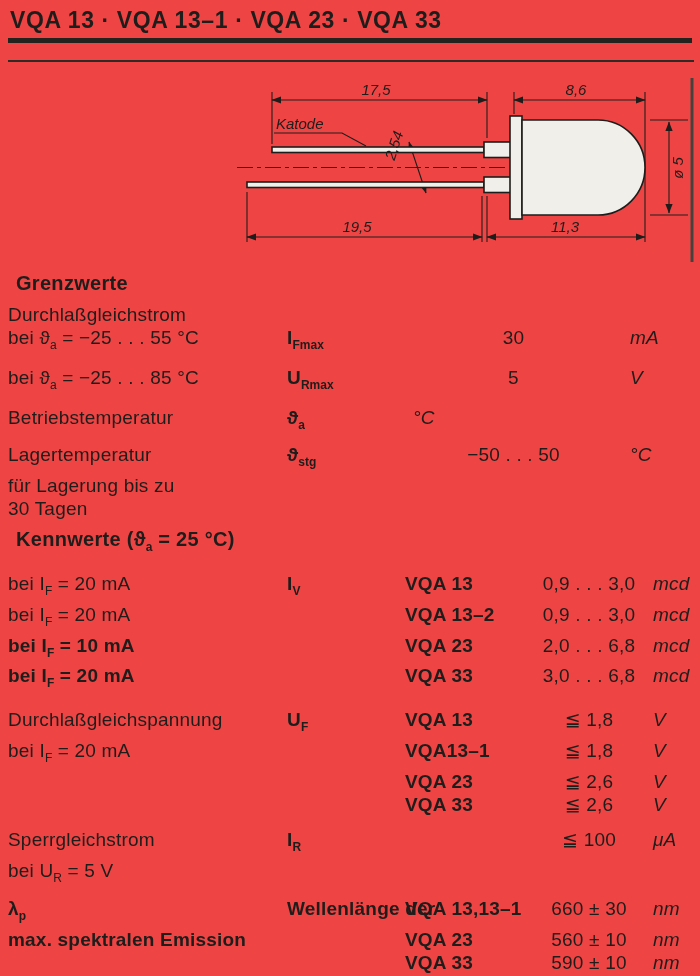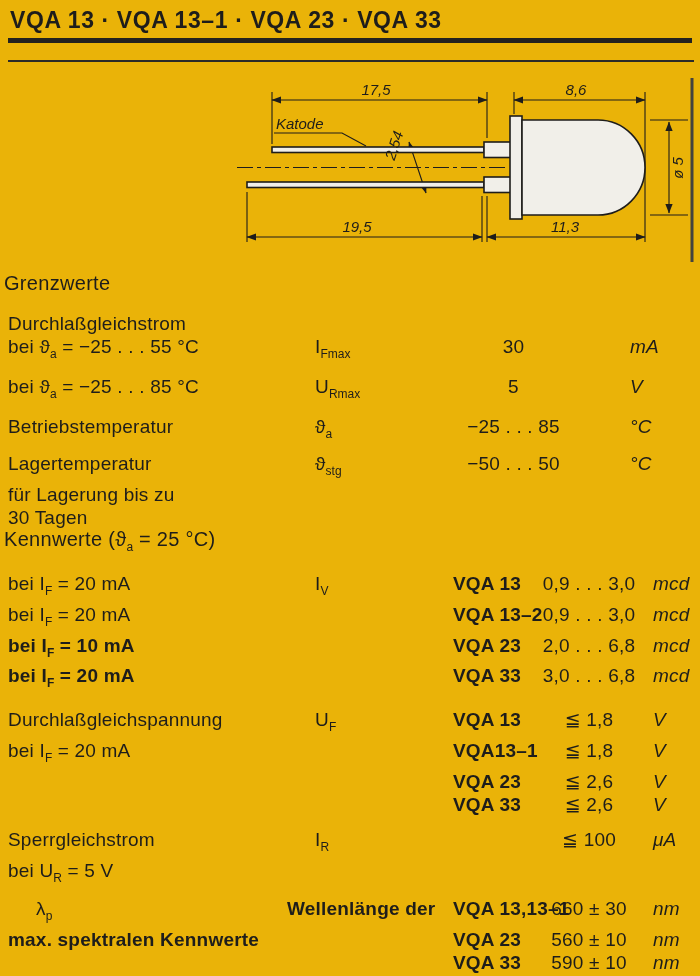--- a/index.html
+++ b/index.html
@@ -1,39 +1,39 @@
 <!DOCTYPE html>
 <html><head>
 <meta charset="utf-8">
 <style>
   * { margin:0; padding:0; box-sizing:border-box; }
   html,body { width:700px; height:976px; }
   body { background:#dcdad5; font-family:"Liberation Sans", sans-serif; }
   .page {
     position:relative; width:700px; height:976px; overflow:hidden;
-    background:#eab308; color:#1e1d1b;
+    background:#ef4444; color:#1e1d1b;
     -webkit-font-smoothing:antialiased;
   }
   .title {
     position:absolute; left:10px; top:7px;
     font-size:23px; font-weight:bold; letter-spacing:0.6px;
   }
   .rule-thick { position:absolute; left:8px; width:684px; top:38px; height:5px; background:#23221f; }
   .rule-thin  { position:absolute; left:8px; width:686px; top:60px; height:2px; background:#2c2b28; }
   .drawing { position:absolute; left:0; top:72px; width:700px; height:200px; }
   .heading {
-    position:absolute; left:4px;
-    font-size:20px; font-weight:normal; letter-spacing:0.3px;
+    position:absolute; left:16px;
+    font-size:20px; font-weight:bold; letter-spacing:0.3px;
   }
   .tbl { position:absolute; left:8px; width:684px; font-size:19px; letter-spacing:0.2px; }
   .row  { display:grid; grid-template-columns:279px 118px 1fr 70px; line-height:23px; }
   .krow { display:grid; grid-template-columns:279px 118px 128px 1fr 47px; line-height:23px; }
   .cell { white-space:nowrap; }
-  .sym  { font-weight:normal;margin-left:28px; }
-  .type { font-weight:bold;margin-left:48px; }
+  .sym  { font-weight:bold; }
+  .type { font-weight:bold; }
   .num  { text-align:center; }
   .unit { padding-left:8px;font-style:italic; }
   .bold { font-weight:bold; }
   sub { font-size:12px; letter-spacing:0; }
   .gap9 { height:9px; } .gap7 { height:7px; } .gap13 { height:13px; }
   .gap12 { height:12px; } .gap8 { height:8px; }
   svg text { font-family:"Liberation Sans", sans-serif; }
 </style>
 </head>
 <body>
@@ -95,42 +95,41 @@
       <text x="683" y="96" text-anchor="middle" transform="rotate(-90 683 96)">ø 5</text>
       <text x="357" y="160" text-anchor="middle">19,5</text>
       <text x="565" y="160" text-anchor="middle">11,3</text>
     </g>
 
     <line x1="692" y1="6" x2="692" y2="190" stroke="#45423d" stroke-width="3"></line>
   </svg>
 
   <div class="heading" style="top:272px">Grenzwerte</div>
 
-  <div class="tbl" style="top:312px">
+  <div class="tbl" style="top:303px">
     <div class="row">
       <div class="cell desc">Durchlaßgleichstrom</div>
     </div>
     <div class="row">
       <div class="cell desc"><span>bei ϑ</span><sub>a</sub><span> = −25 . . . 55 °C</span></div>
       <div class="cell sym"><span>I</span><sub>Fmax</sub></div>
       <div class="cell num">30</div>
       <div class="cell unit">mA</div>
     </div>
     <div class="gap9"></div>
     <div class="row">
       <div class="cell desc"><span>bei ϑ</span><sub>a</sub><span> = −25 . . . 85 °C</span></div>
       <div class="cell sym"><span>U</span><sub>Rmax</sub></div>
       <div class="cell num">5</div>
       <div class="cell unit">V</div>
     </div>
     <div class="gap9"></div>
     <div class="row">
       <div class="cell desc">Betriebstemperatur</div>
       <div class="cell sym"><span>ϑ</span><sub>a</sub></div>
-      <div class="cell num">−25 . . . 85</div>
       <div class="cell unit">°C</div>
     </div>
     <div class="gap7"></div>
     <div class="row">
       <div class="cell desc">Lagertemperatur</div>
       <div class="cell sym"><span>ϑ</span><sub>stg</sub></div>
       <div class="cell num">−50 . . . 50</div>
       <div class="cell unit">°C</div>
     </div>
     <div class="row">
@@ -223,21 +222,21 @@
     <div class="gap8"></div>
 
     <div class="krow">
       <div class="cell sym"><span>λ</span><sub>p</sub></div>
       <div class="cell desc bold">Wellenlänge der</div>
       <div class="cell type">VQA 13,13–1</div>
       <div class="cell num">660 ± 30</div>
       <div class="cell unit">nm</div>
     </div>
     <div class="krow">
-      <div class="cell desc bold">max. spektralen Kennwerte</div>
+      <div class="cell desc bold">max. spektralen Emission</div>
       <div class="cell"></div>
       <div class="cell type">VQA 23</div>
       <div class="cell num">560 ± 10</div>
       <div class="cell unit">nm</div>
     </div>
     <div class="krow">
       <div class="cell"></div>
         <div class="cell"></div>
       <div class="cell type">VQA 33</div>
       <div class="cell num">590 ± 10</div>

